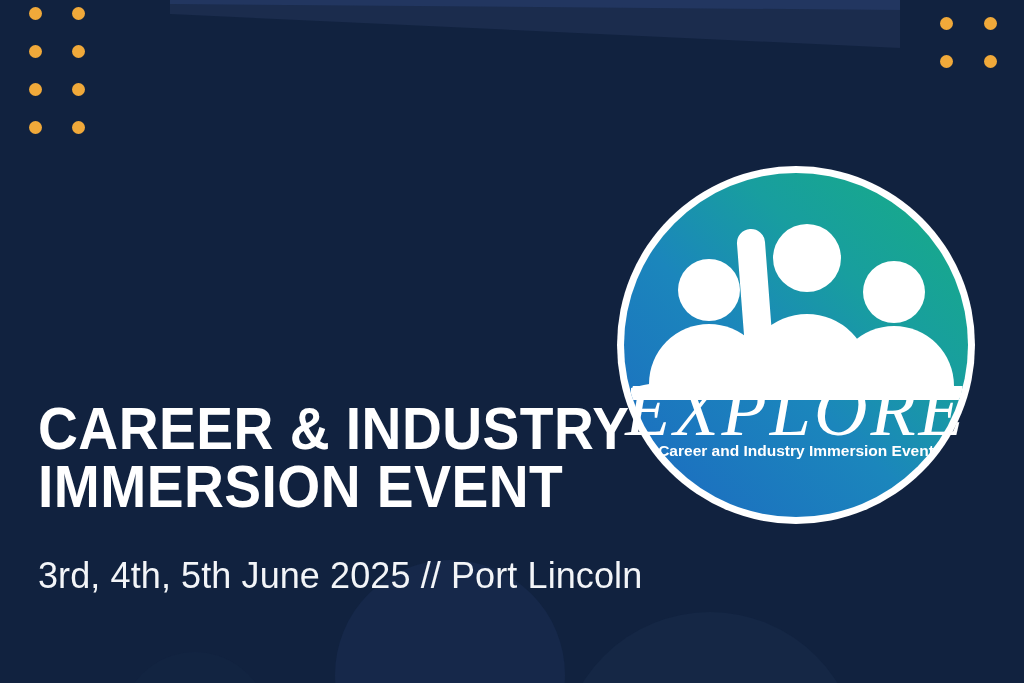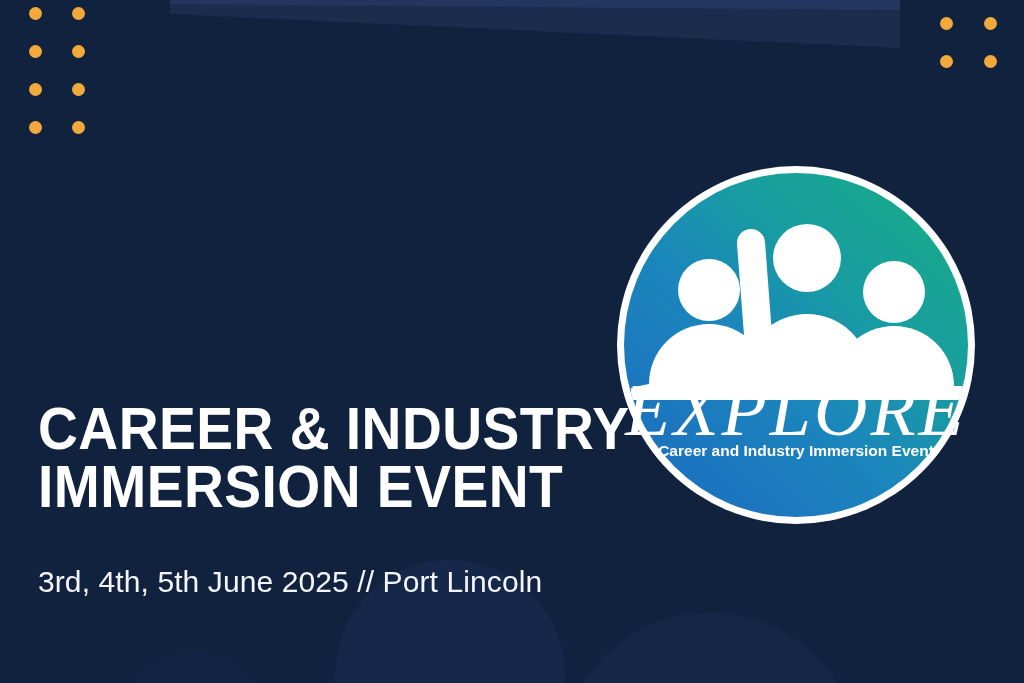--- a/index.html
+++ b/index.html
@@ -59,23 +59,23 @@
     line-height: 0.96;
     font-weight: bold;
     letter-spacing: 0.5px;
     text-transform: uppercase;
     transform: scaleX(0.92);
     transform-origin: left center;
     white-space: nowrap;
   }
   #event-subtitle {
     display: block;
-    margin-top: 50px;
+    margin-top: 40px;
     color: #f3f5f8;
-    font-size: 30px;
+    font-size: 36px;
     font-weight: 400;
     letter-spacing: 0.1px;
     white-space: nowrap;
   }
 
   
   #logo-badge {
     position: absolute;
     left: 613px;
     top: 162px;

